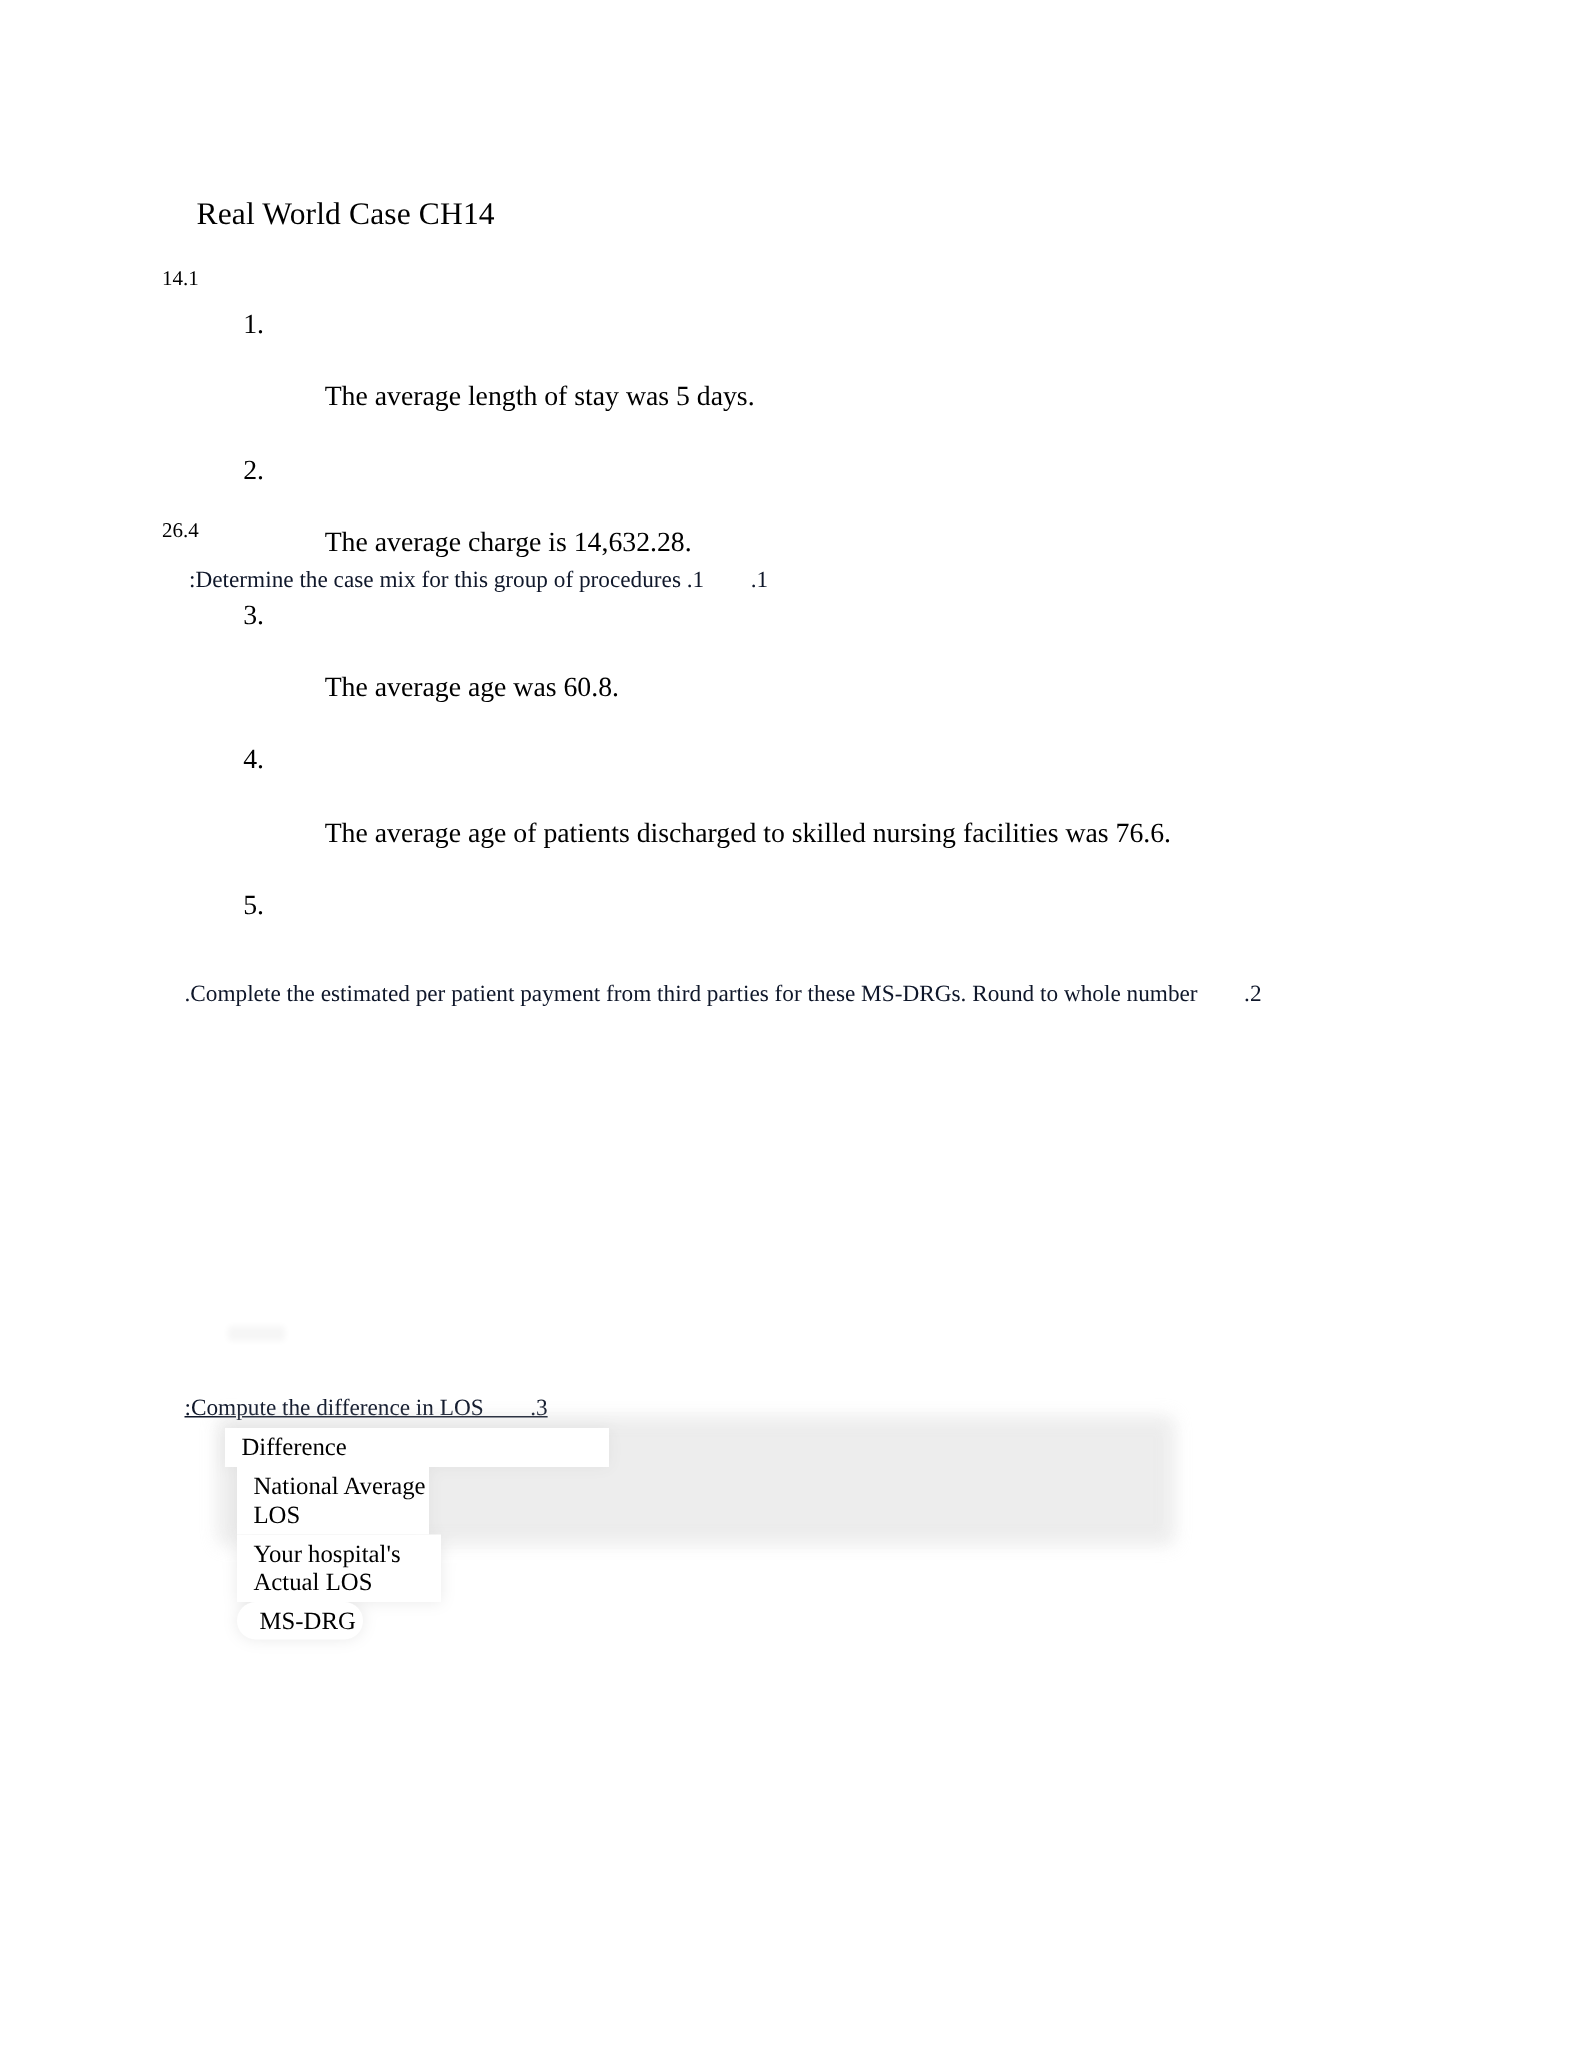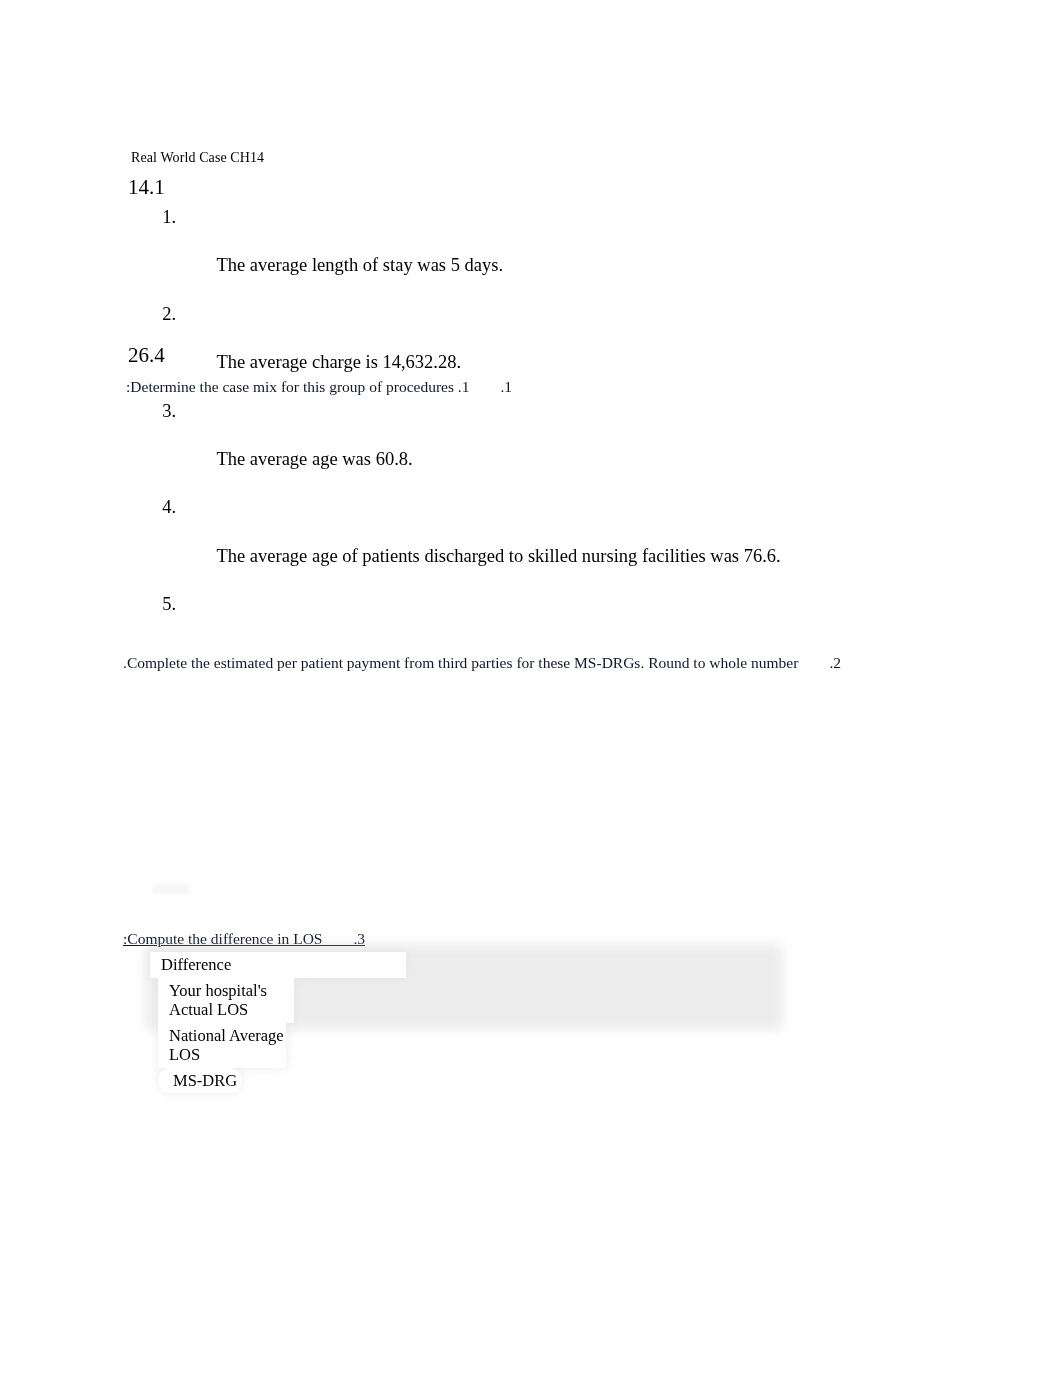--- a/index.html
+++ b/index.html
@@ -21,32 +21,32 @@
   .page {
     position: absolute;
     inset: 0;
     background: #ffffff;
   }
 
   
   .doc-title {
     position: absolute;
     left: 131px;
-    top: 146px;
-    font-size: 14px;
+    top: 130px;
+    font-size: 21px;
     line-height: 24px;
     white-space: pre;
     letter-spacing: 0.1px;
   }
 
   
   .section-heading {
     position: absolute;
-    left: 128px;
-    font-size: 21px;
+    left: 108px;
+    font-size: 14px;
     line-height: 24px;
     white-space: pre;
   }
   #heading-14-1 { top: 175px; }
   #heading-14-2 { top: 343px; }
 
   
   .answer-list {
     position: absolute;
     left: 150px;
@@ -179,20 +179,20 @@
   <div class="instruction" id="instruction-1">:Determine the case mix for this group of procedures .1        .1</div>
 
   <div class="instruction" id="instruction-2">.Complete the estimated per patient payment from third parties for these MS-DRGs. Round to whole number        .2</div>
 
   <div class="instruction" id="instruction-3">:Compute the difference in LOS        .3</div>
 
   <div class="smudge"></div>
 
   <div class="los-table">
     <div class="los-cell cell-difference">Difference</div>
+    <div class="los-cell cell-national-los">National Average
+LOS</div>
     <div class="los-cell cell-actual-los">Your hospital's
 Actual LOS</div>
-    <div class="los-cell cell-national-los">National Average
-LOS</div>
     <div class="los-cell cell-msdrg">MS-DRG</div>
   </div>
 
 </div>
 
 </body></html>

